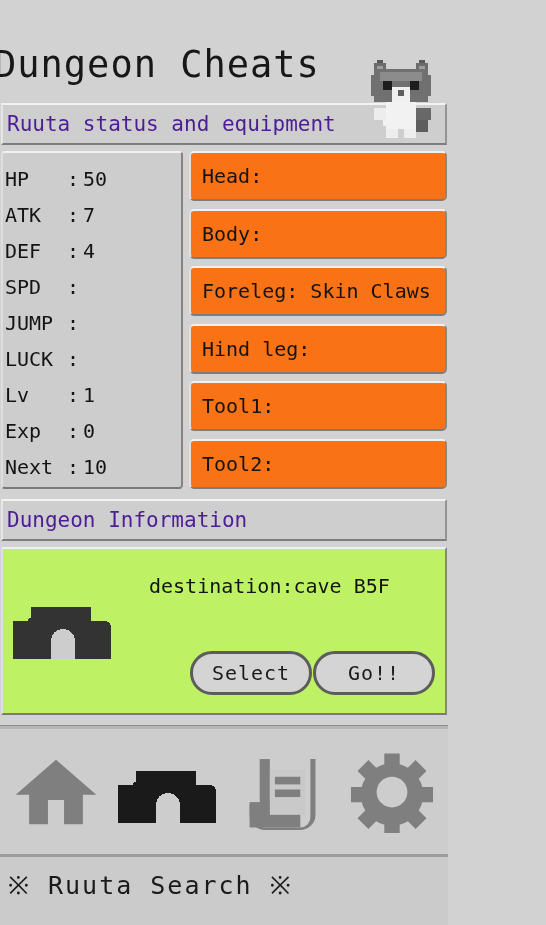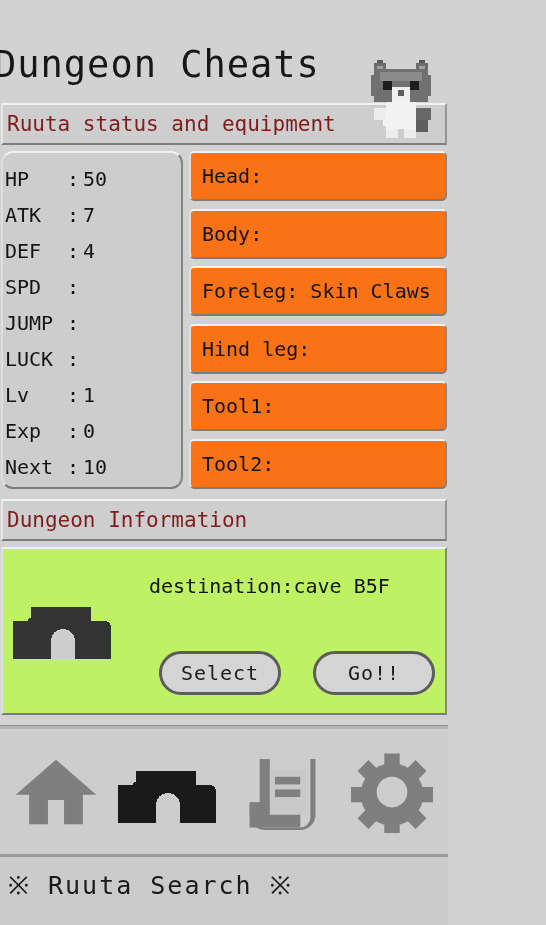--- a/index.html
+++ b/index.html
@@ -58,21 +58,21 @@
     display: flex;
     align-items: center;
     padding-left: 4px;
     font-size: 21px;
     background: #cececf;
     border: 2px solid #949494;
     border-top-color: #f2f2f2;
     border-left-color: #e6e6e6;
     border-bottom-color: #7d7d7d;
     box-sizing: border-box;
-    color: #7f1d1d;
+    color: #4c1d95;
     white-space: nowrap;
     overflow: hidden;
   }
 
   
   .content {
     flex: 1 1 auto;
     display: flex;
     flex-direction: column;
     min-height: 0;
@@ -87,21 +87,21 @@
 
   .stats-panel {
     width: 182px;
     flex: 0 0 182px;
     background: #cdcdcd;
     border: 2px solid #9a9a9a;
     border-top-color: #f0f0f0;
     border-left-color: #dedede;
     border-right-color: #848484;
     border-bottom-color: #7a7a7a;
-    border-radius: 12px;
+    border-radius: 4px;
     box-sizing: border-box;
     padding: 8px 0 0 0;
     display: flex;
     flex-direction: column;
   }
   .stat-line {
     height: 36px;
     display: flex;
     align-items: center;
     font-size: 20px;
@@ -183,21 +183,21 @@
     font-size: 20px;
     line-height: 38px;
     color: #141414;
     white-space: nowrap;
   }
   .btn-row {
     position: absolute;
     right: 10px;
     top: 102px;
     display: flex;
-    gap: 32px;
+    gap: 1px;
   }
   .pill-btn {
     width: 122px;
     height: 44px;
     border-radius: 23px;
     background: #d4d4d4;
     border: 3px solid #5c5c5c;
     box-sizing: border-box;
     display: flex;
     align-items: center;

